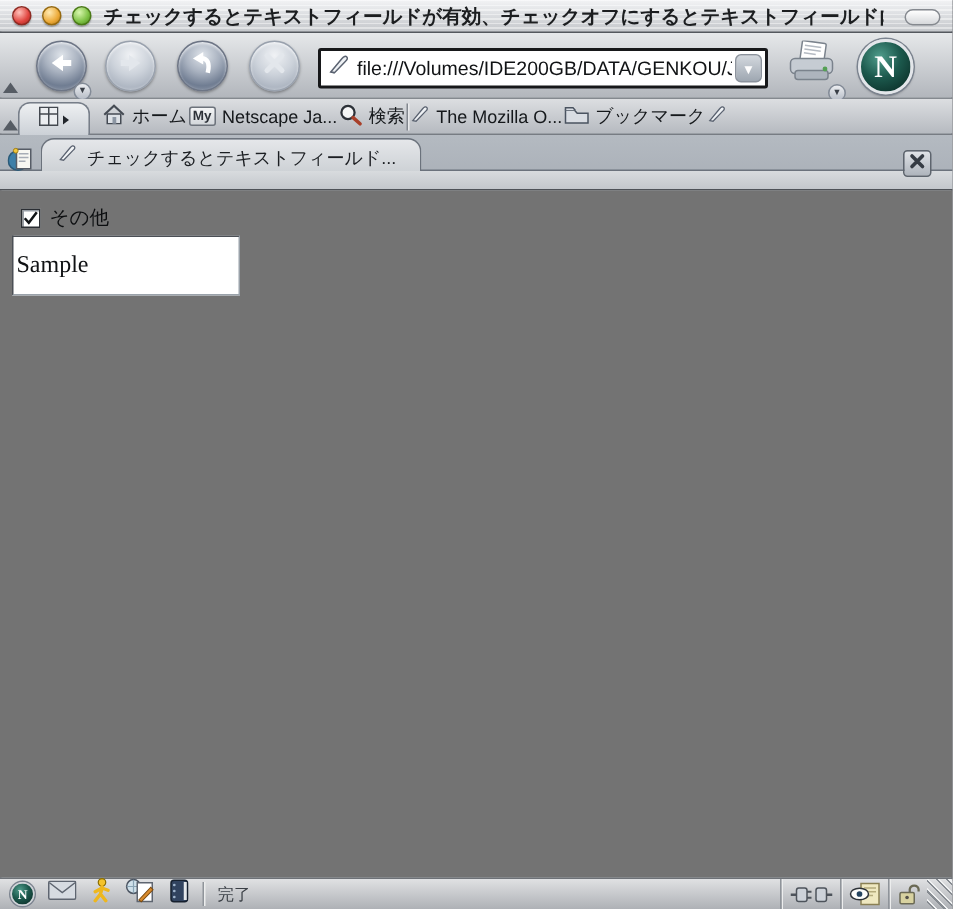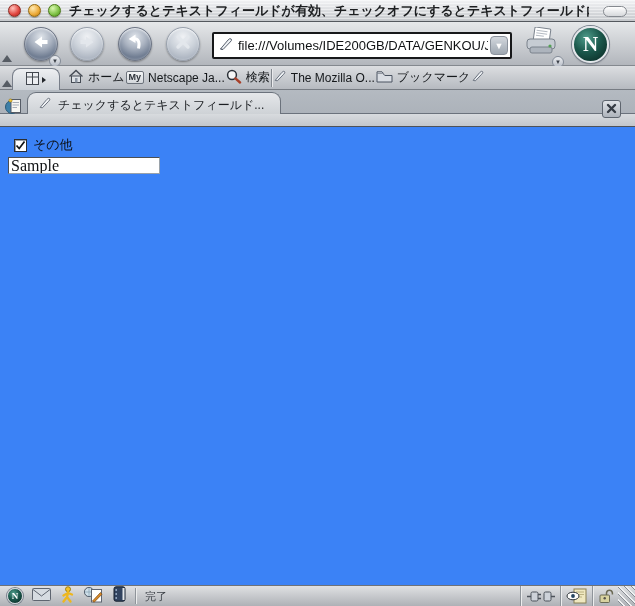--- a/index.html
+++ b/index.html
@@ -74,26 +74,26 @@
     border:1px solid #6b727c; border-bottom:none; border-radius:9px 9px 0 0;
     background:linear-gradient(#e5e7ea,#ced2d6); display:flex; align-items:flex-end; gap:6px; padding-left:10px; }
   .tablabel { font-size:12px; color:#1b1e22; white-space:nowrap; overflow:hidden; }
   .newtabbtn { position:absolute; left:4px; top:6px; width:20px; height:20px; display:flex;
     align-items:center; justify-content:center; }
   .closebtn { position:absolute; right:14px; top:10px; width:19px; height:18px; border-radius:3px;
     background:linear-gradient(#e0e3e7,#aeb4bc); border:1px solid #5e656e;
     display:flex; align-items:center; justify-content:center; z-index:3; }
 
   
-  .content { position:relative; height:458px; background:#3b82f6; }
+  .content { position:relative; height:458px; background:#737373; }
   .cbrow { position:absolute; left:14px; top:9px; display:flex; align-items:center; gap:6px; cursor:default; }
   .cbox { width:13px; height:13px; background:#fff; border:1px solid #2b2e33;
     box-shadow: inset 1px 1px 0 #9aa0a8; display:flex; align-items:center; justify-content:center; }
   .cblabel { font-size:13px; color:#0c0e10; }
-  .tf { position:absolute; left:8px; top:30px; width:152px; height:17px;
+  .tf { position:absolute; left:8px; top:30px; width:152px; height:40px;
     border:1px solid #9aa2aa; border-top-color:#4b4f55; border-left-color:#4b4f55;
     background:#fff; font-family:"Liberation Serif", serif; font-size:16px; color:#101214;
     padding:0 3px 0 2px; outline:none; }
 
   
   .statusbar { position:relative; height:21px; border-top:1px solid #6e7278;
     background:linear-gradient(#e0e1e3,#aeb1b6); display:flex; align-items:center; }
   .sicons { display:flex; align-items:center; gap:9px; padding-left:7px; }
   .ssep { width:1px; height:16px; background:#8f949a; box-shadow:1px 0 0 #eceded; margin-left:9px; }
   .stext { font-size:11px; color:#3a3f45; padding-left:9px;font-family:Liberation Serif, serif; }

